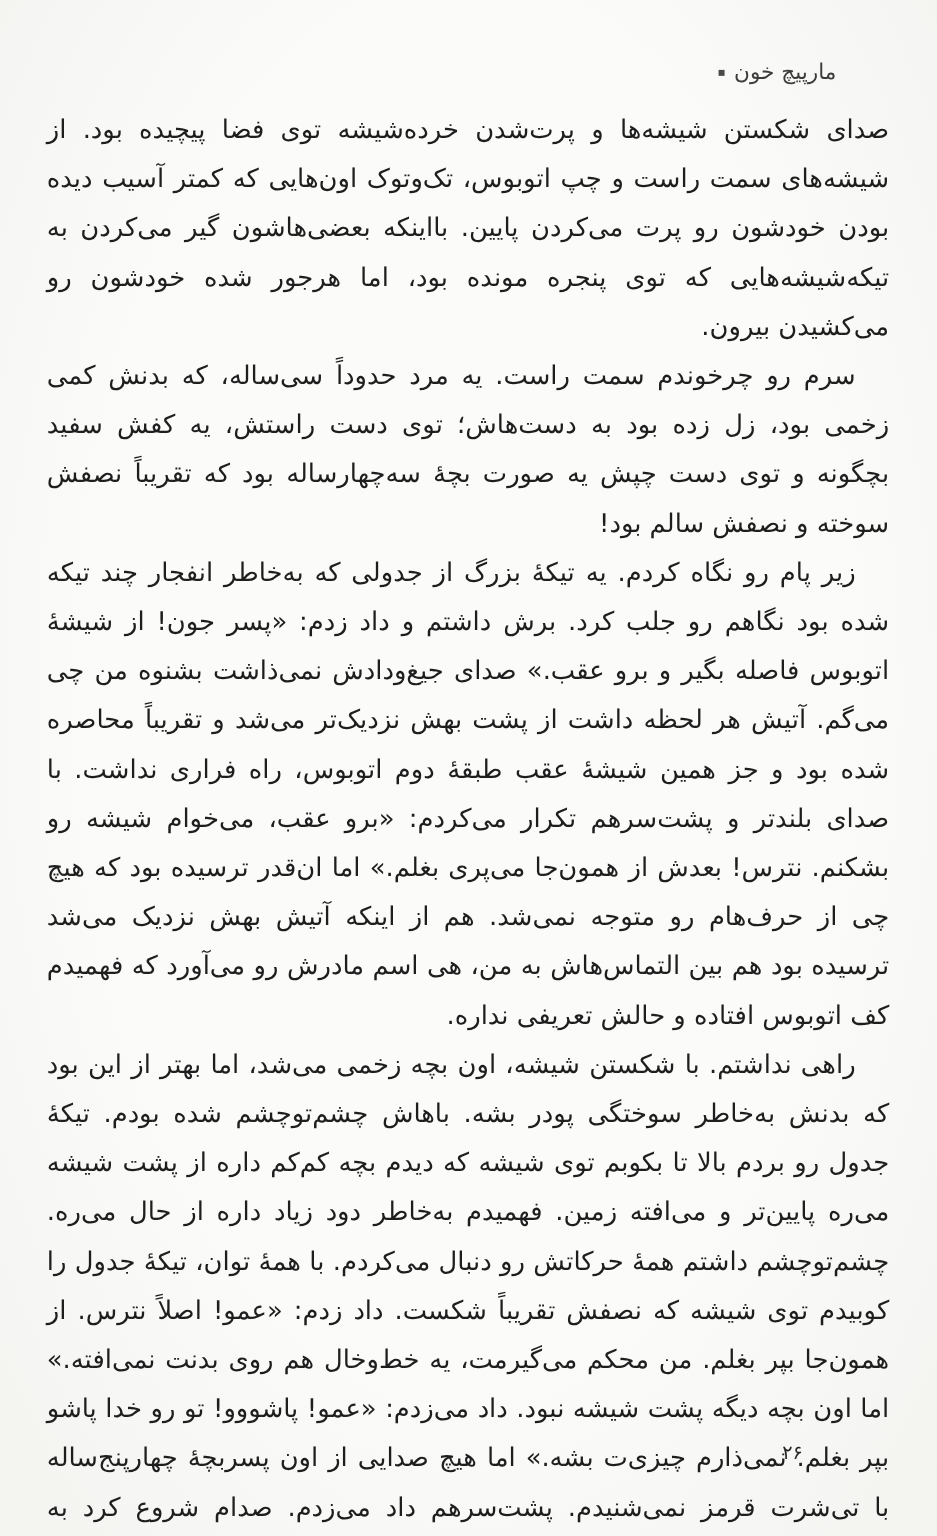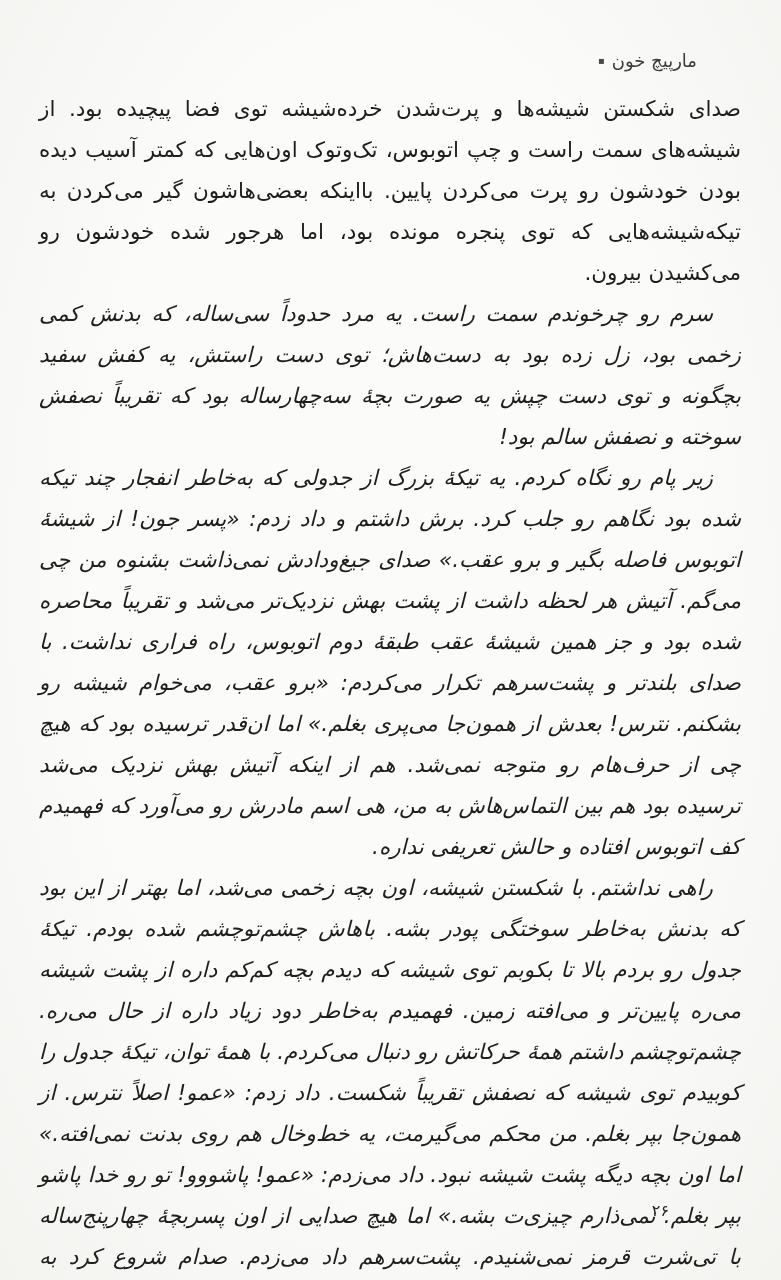--- a/index.html
+++ b/index.html
@@ -53,21 +53,20 @@
     font-size: 21.5px;
     line-height: 41px;
     color: #1e1e1e;
   }
   .body-text p {
     margin: 0;
     padding: 0;
   }
   .body-text p.ind {
     text-indent: 28px; 
-    font-style: italic;
   }
   
   .folio {
     position: absolute;
     top: 1201px;
     right: 112px;
     direction: rtl;
     font-size: 16px;
     color: #262626;
   }

